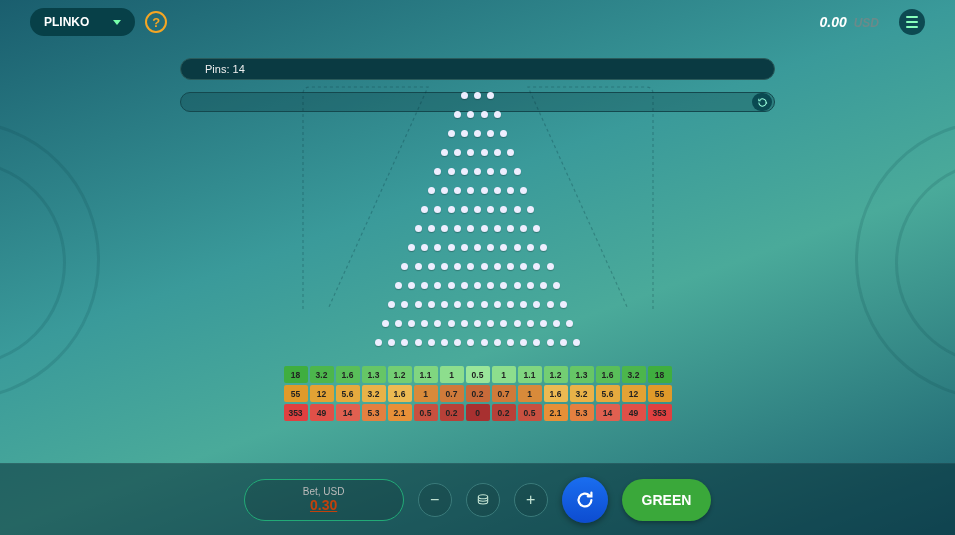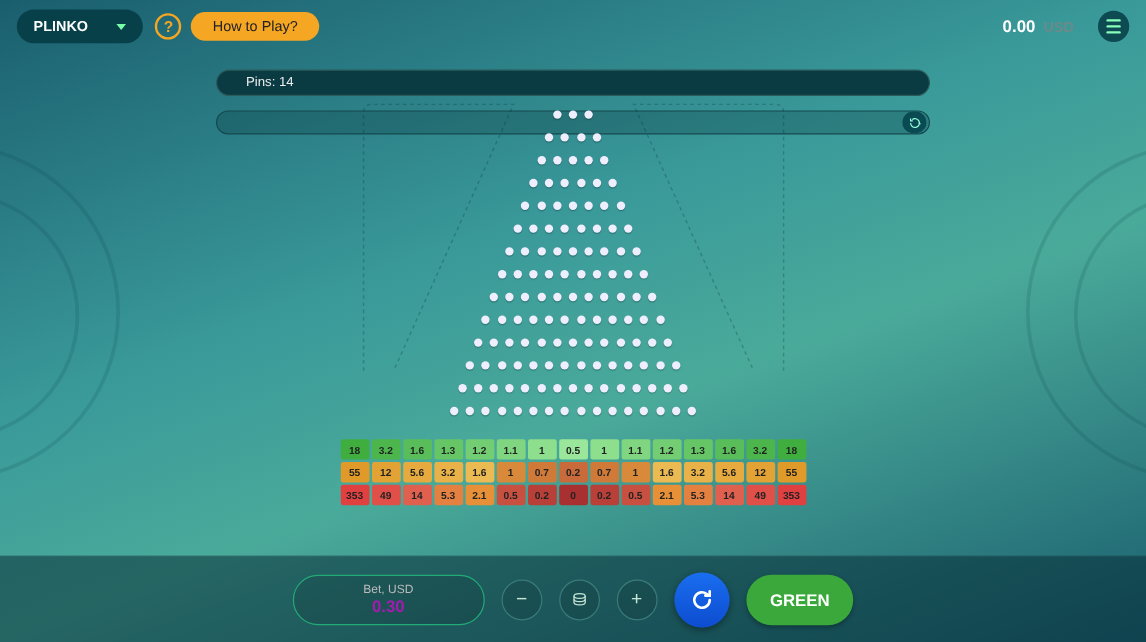--- a/index.html
+++ b/index.html
@@ -19,21 +19,21 @@
   .circle-left { left: -180px; }
   .circle-right { right: -180px; }
   .circle-left::after, .circle-right::after {
     content: ""; position: absolute; width: 200px; height: 200px;
     border: 3px solid rgba(10,60,70,0.15); border-radius: 50%;
     top: 37px; left: 37px;
   }
 
   .topbar {
     height: 44px; display: flex; align-items: center;
-    padding: 0 14px; gap: 10px;
+    padding: 0 30px; gap: 10px;
   }
   .game-select {
     background: #074048; color: #fff; border-radius: 16px;
     height: 28px; padding: 0 14px; display: flex; align-items: center;
     font-size: 12px; font-weight: bold; gap: 24px; cursor: pointer;
   }
   .chev { width: 0; height: 0; border-left: 4px solid transparent; border-right: 4px solid transparent; border-top: 5px solid #7fa; }
 
   .howto-wrap { display: flex; align-items: center; gap: 8px; }
   .howto-q {
@@ -41,21 +41,21 @@
     color: #f5a623; display: flex; align-items: center; justify-content: center;
     font-size: 13px; font-weight: bold;
   }
   .howto-btn {
     background: #f5a623; color: #222; border-radius: 14px;
     height: 24px; padding: 0 18px; display: flex; align-items: center;
     font-size: 12px; cursor: pointer;
   }
 
   .balance {
-    margin-left: auto; color: #fff; font-size: 14px; font-weight: bold;
+    margin-left: auto; color: #fff; font-size: 14px; font-weight: bold; font-style: italic;
   }
   .balance .cur { color: #6b8a8a; font-weight: bold; margin-left: 3px; font-size: 12px;}
 
   .menu-btn {
     width: 26px; height: 26px; border-radius: 50%;
     background: #0d4a52; display: flex; flex-direction: column;
     align-items: center; justify-content: center; gap: 3px;
     margin-left: 10px; cursor: pointer;
   }
   .menu-btn span { width: 12px; height: 2px; background: #8fb; border-radius: 1px; }
@@ -108,21 +108,21 @@
     display: flex; align-items: center; justify-content: center; gap: 14px;
     border-top: 1px solid rgba(255,255,255,0.05);
   }
 
   .bet-box {
     width: 160px; height: 42px; border: 1px solid #2a7; border-radius: 22px;
     display: flex; flex-direction: column; align-items: center; justify-content: center;
     background: rgba(0,0,0,0.1);
   }
   .bet-box .lbl { color: #bbb; font-size: 10px; }
-  .bet-box .val { color: #a21caf; font-size: 14px; font-weight: bold; }
+  .bet-box .val { color: #c2410c; font-size: 14px; font-weight: bold; text-decoration: underline; }
 
   .round-btn {
     width: 34px; height: 34px; border-radius: 50%;
     border: 1px solid #3a7a7a; background: rgba(0,0,0,0.1);
     display: flex; align-items: center; justify-content: center;
     color: #c5e5d5; font-size: 16px; cursor: pointer;
   }
   .round-btn.stack svg { width: 16px; height: 16px; }
 
   .play-btn {
@@ -149,23 +149,20 @@
 <div class="circle-left"></div>
 <div class="circle-right"></div>
 
 <div class="topbar">
   <div class="game-select">
     <span>PLINKO</span>
     <span class="chev"></span>
   </div>
   <div class="howto-wrap">
     <div class="howto-q">?</div>
-    <div class="howto-btn">
-      <span>How to Play?</span>
-    </div>
   </div>
   <div class="balance">
     <span>0.00</span>
     <span class="cur">USD</span>
   </div>
   <div class="menu-btn">
     <span></span>
     <span></span>
     <span></span>
   </div>

